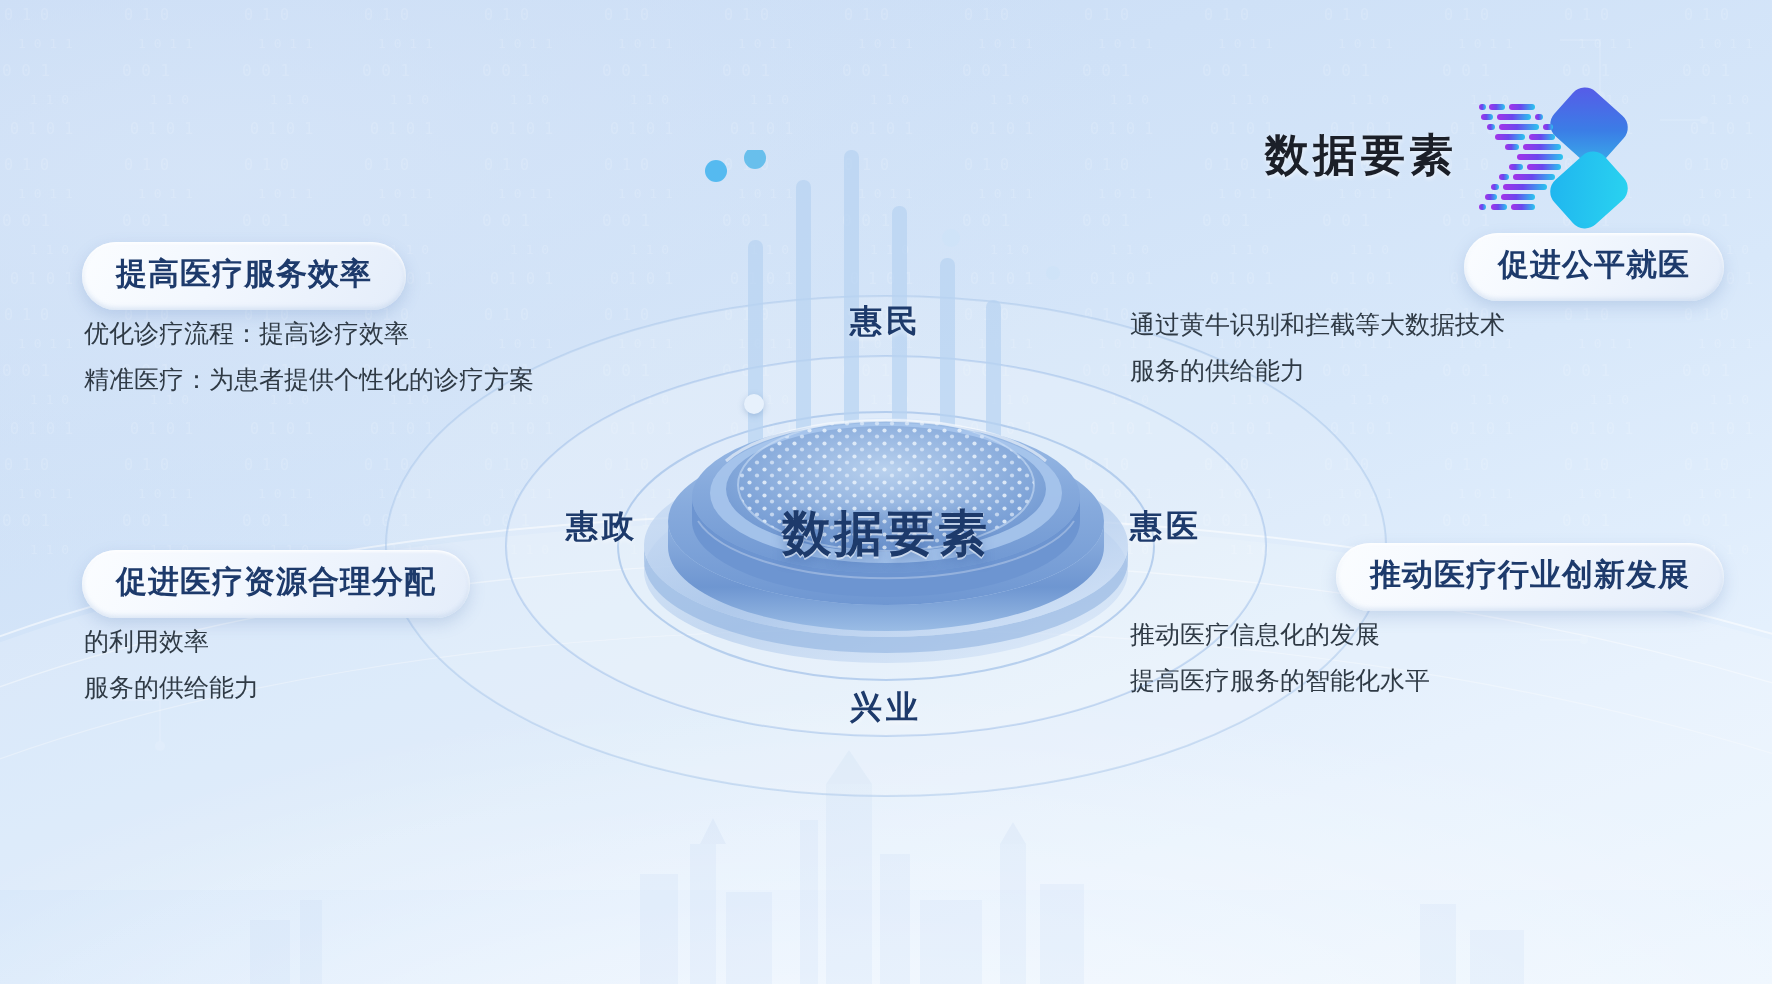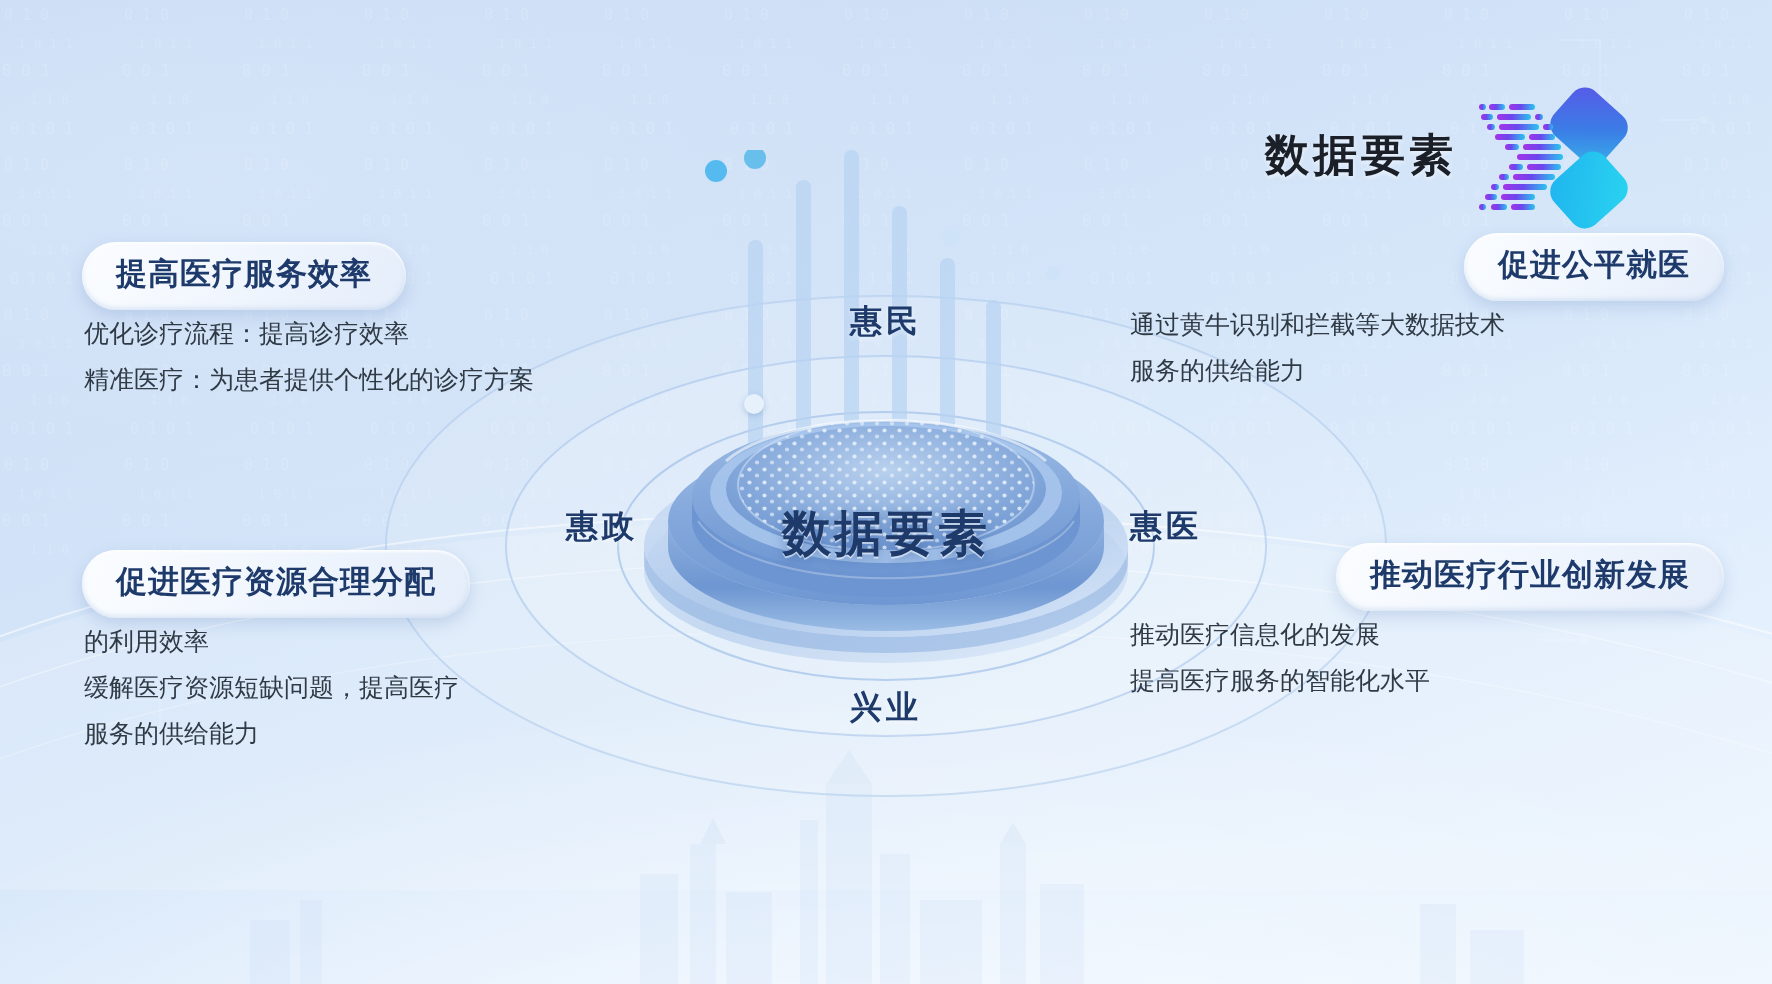--- a/index.html
+++ b/index.html
@@ -307,21 +307,20 @@
     <div class="body-lines">
       <div class="ln">优化诊疗流程：提高诊疗效率</div>
       <div class="ln">精准医疗：为患者提供个性化的诊疗方案</div>
     </div>
   </div>
 
   <div class="block left blk-bl">
     <div class="pill">促进医疗资源合理分配</div>
     <div class="body-lines">
       <div class="ln">的利用效率</div>
-      <div class="ln">缓解医疗资源短缺问题，提高医疗</div>
       <div class="ln">服务的供给能力</div>
     </div>
   </div>
 
   <div class="block right blk-tr">
     <div class="pill">促进公平就医</div>
     <div class="body-lines">
       <div class="ln">通过黄牛识别和拦截等大数据技术</div>
       <div class="ln">服务的供给能力</div>
     </div>

